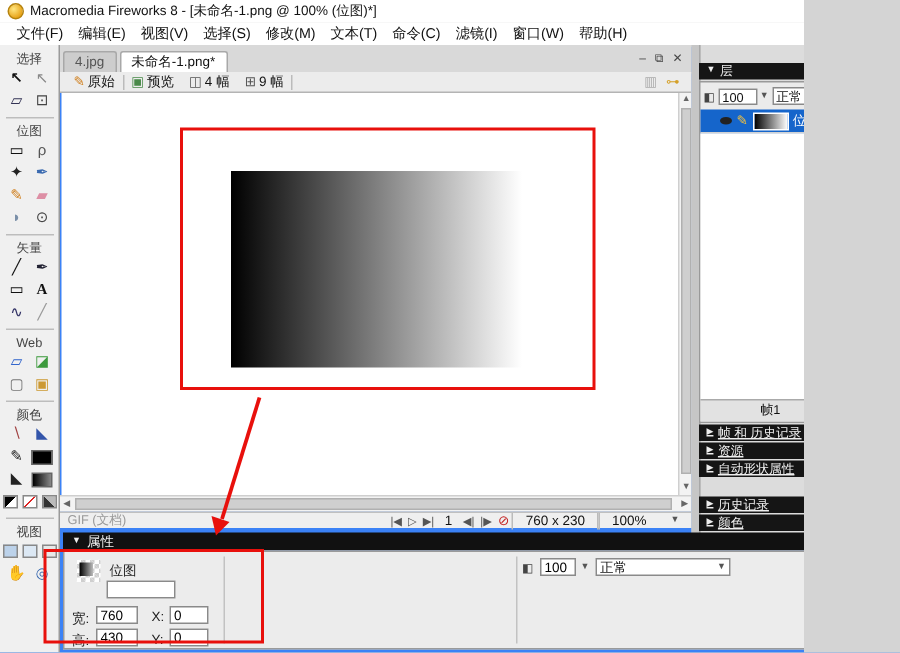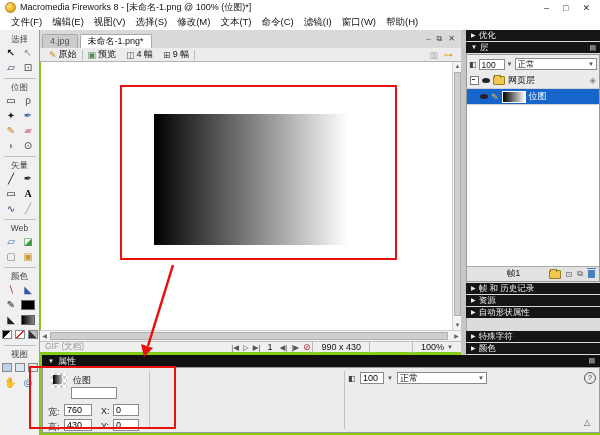--- a/index.html
+++ b/index.html
@@ -1,18 +1,18 @@
 <!DOCTYPE html>
 <html><head>
 <meta charset="utf-8">
 <style>
   html,body{margin:0;padding:0;background:#d4d4d4;}
-  #app{position:relative;width:600px;height:435px;overflow:hidden;
+  #app{position:relative;width:536px;height:435px;overflow:hidden;
        font-family:"Liberation Sans","DejaVu Sans",sans-serif;font-size:10px;color:#111;
-       background:#84cc16;user-select:none;}
+       background:#3b82f6;user-select:none;}
   .abs{position:absolute;}
   
   .titlebar{left:0;top:0;width:600px;height:15px;background:#fff;border-bottom:1px solid #e0e0e0;
             display:flex;align-items:center;font-size:9px;}
   .fwlogo{width:9px;height:9px;border-radius:50%;background:radial-gradient(circle at 35% 35%,#ffe680,#e8a51c 70%);
           border:1px solid #b5830f;margin:0 4px 0 5px;}
   .winbtns{margin-left:auto;display:flex;gap:14px;padding-right:10px;color:#333;font-size:9px;}
   .menubar{left:0;top:15px;width:600px;height:15px;background:#fff;border-bottom:1px solid #c8c8c8;
            display:flex;align-items:center;padding-left:6px;gap:0;}
   .menubar span{padding:0 5px;font-size:9.5px;}
@@ -68,21 +68,21 @@
   .ddown .ca{margin-left:auto;font-size:6px;color:#555;}
   .lrow{height:15px;display:flex;align-items:center;gap:3px;border-bottom:1px solid #d2d2d2;font-size:9px;padding:0 3px;}
   .lrow.sel-light{background:#8fc0ee;}
   .lrow.sel-dark{background:#1565cb;color:#fff;}
   .lthumb{width:22px;height:10px;background:linear-gradient(to right,#000,#fff);border:1px solid #fff;}
   .lwhite{flex:1;background:#fff;}
   .lfoot{height:14px;background:#e2e2e2;border-top:1px solid #aaa;display:flex;align-items:center;font-size:8.5px;padding:0 4px;gap:4px;}
   .trash{width:7px;height:8px;background:#4a7fc0;position:relative;display:inline-block;}
   .trash::before{content:"";position:absolute;left:-1px;top:-2px;width:9px;height:1px;background:#4a7fc0;}
   .chead{position:absolute;left:5px;width:134px;height:11px;background:#151515;color:#eee;font-size:8.5px;
-         line-height:11px;padding-left:5px;box-sizing:border-box;display:flex;align-items:center;gap:3px;}
+         line-height:11px;padding-left:5px;box-sizing:border-box;display:flex;align-items:center;gap:3px;text-decoration:underline;}
   
   .propshead{left:42px;top:355px;width:558px;height:12px;background:#111;color:#eee;font-size:9px;
              display:flex;align-items:center;gap:4px;padding-left:6px;box-sizing:border-box;}
   .propsbody{left:42px;top:367px;width:558px;height:66px;background:#ececec;border:1px solid #9a9a9a;box-sizing:border-box;}
   .checker{background-image:linear-gradient(45deg,#cfcfcf 25%,transparent 25%,transparent 75%,#cfcfcf 75%),
            linear-gradient(45deg,#cfcfcf 25%,transparent 25%,transparent 75%,#cfcfcf 75%);
            background-position:0 0,3px 3px;background-size:6px 6px;background-color:#fff;}
   .pfield{position:absolute;height:12px;background:#fff;border:1px solid #8a8a8a;font-size:9px;
           padding:0 2px;box-sizing:border-box;font-family:inherit;}
   .plabel{position:absolute;font-size:9px;color:#222;}
@@ -258,57 +258,46 @@
     <span style="color:#999;padding-left:5px;">GIF (文档)</span>
     <span style="margin-left:auto;display:flex;align-items:center;">
       <span class="ftctl">|◀</span>
       <span class="ftctl">▷</span>
       <span class="ftctl">▶|</span>
       <span style="padding:0 5px;font-size:9px;">1</span>
       <span class="ftctl">◀|</span>
       <span class="ftctl">|▶</span>
       <span class="ftctl" style="color:#c32222;font-size:9px;">⊘</span>
     </span>
-    <span class="sbox">990 x 430</span>
-    <span class="sbox" style="border-right:none;display:flex;align-items:flex-start;gap:3px;margin-left:42px;">
+    <span class="sbox">760 x 230</span>
+    <span class="sbox" style="border-right:none;display:flex;align-items:flex-start;gap:16px;">
       <span>100%</span>
       <span style="font-size:6px;color:#555;">▼</span>
     </span>
   </div>
 
   <div class="abs rightcol">
     <div class="gutter"></div>
 
-    <div class="phead" style="top:0;">
-      <span class="arr">▶</span>
-      <span>优化</span>
-    </div>
 
     <div class="phead" style="top:12px;">
       <span class="arr">▼</span>
       <span>层</span>
       <span class="opt">▤</span>
     </div>
 
     <div class="lbody">
       <div class="oprow">
         <span style="font-size:8px;color:#444;">◧</span>
         <span class="numbox">100</span>
         <span style="font-size:6px;color:#555;">▼</span>
         <span class="ddown">
           <span>正常</span>
           <span class="ca">▼</span>
         </span>
-      </div>
-      <div class="lrow">
-        <span class="expbox"></span>
-        <span class="eye"></span>
-        <span class="folder"></span>
-        <span>网页层</span>
-        <span style="margin-left:auto;color:#888;font-size:8px;">◈</span>
       </div>
       <div class="lrow sel-dark">
         <span style="width:7px;"></span>
         <span class="eye"></span>
         <span style="color:#f0c040;">✎</span>
         <span class="lthumb"></span>
         <span>位图</span>
       </div>
       <div class="lwhite"></div>
       <div class="lfoot">
@@ -329,21 +318,21 @@
     <div class="chead" style="top:277px;">
       <span class="arr" style="font-size:6px;">▶</span>
       <span>自动形状属性</span>
     </div>
     <div class="chead" style="top:265px;">
       <span class="arr" style="font-size:6px;">▶</span>
       <span>资源</span>
     </div>
     <div class="chead" style="top:301px;">
       <span class="arr" style="font-size:6px;">▶</span>
-      <span>特殊字符</span>
+      <span>历史记录</span>
     </div>
     <div class="chead" style="top:313px;">
       <span class="arr" style="font-size:6px;">▶</span>
       <span>颜色</span>
     </div>
   </div>
 
   <div class="abs propshead">
     <span style="font-size:6px;">▼</span>
     <span>属性</span>

